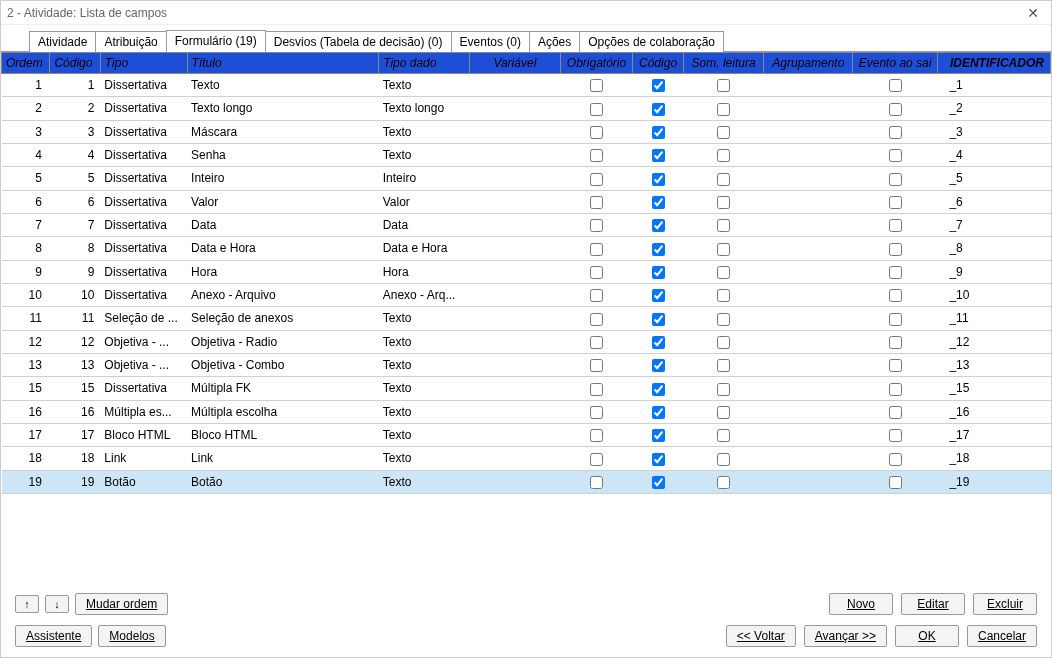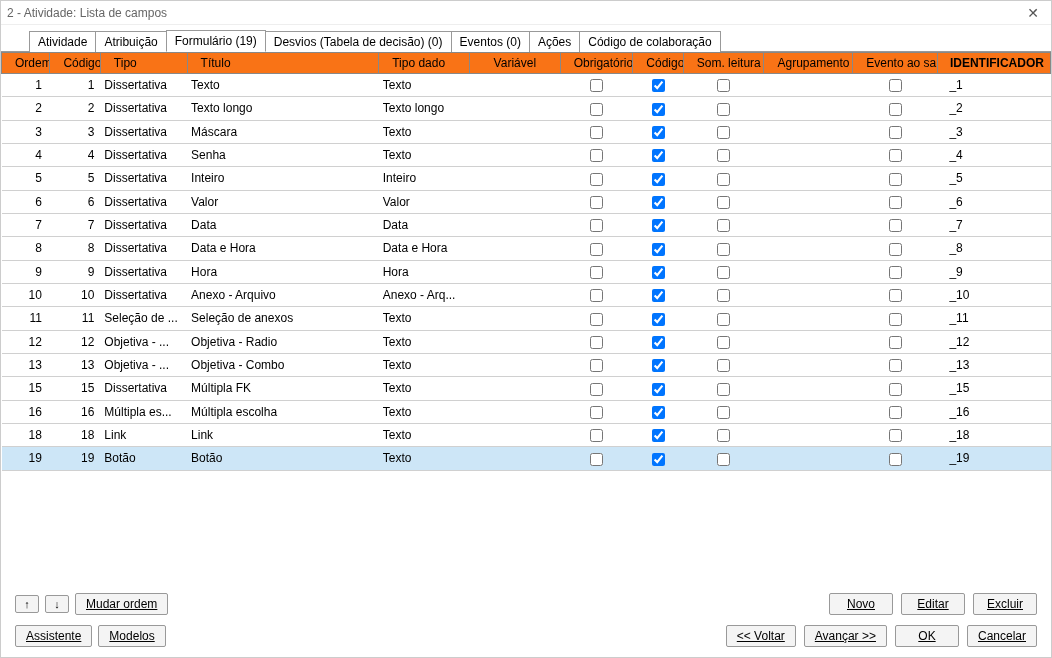--- a/index.html
+++ b/index.html
@@ -64,29 +64,30 @@
     overflow: hidden;
     display: flex;
     flex-direction: column;
   }
   table {
     border-collapse: collapse;
     width: 100%;
     table-layout: fixed;
   }
   thead th {
-    background: #f97316;
+    background: #1d4ed8;
     border: 1px solid #888;
-    padding: 3px 13px;
+    padding: 3px 4px;
     text-align: left;
     font-weight: normal;
     white-space: nowrap;
     overflow: hidden;
     text-overflow: clip;
     font-size: 12px;
+    font-style: italic;
   }
   tbody td {
     border-bottom: 1px solid #d0d0d0;
     padding: 4px 4px;
     white-space: nowrap;
     overflow: hidden;
     text-overflow: ellipsis;
     height: 22px;
   }
   tbody tr.selected td {
@@ -151,21 +152,21 @@
   </div>
 
   <div class="tabs" id="tabs">
 
   <div class="tab">Atividade</div>
       <div class="tab">Atribuição</div>
       <div class="tab active">Formulário (19)</div>
       <div class="tab">Desvios (Tabela de decisão) (0)</div>
       <div class="tab">Eventos (0)</div>
       <div class="tab">Ações</div>
-      <div class="tab">Código de colaboração</div>
+      <div class="tab">Opções de colaboração</div>
     </div>
 
   <div class="table-wrap">
     <table>
       <colgroup>
         <col style="width:48px">
           <col style="width:50px">
           <col style="width:86px">
         <col style="width:190px">
           <col style="width:90px">
@@ -398,20 +399,34 @@
             <td class="col-tipodado">Texto</td>
             <td class="col-variavel"></td>
             <td class="col-obrig"><input type="checkbox" style=""></td>
             <td class="col-visivel"><input type="checkbox" checked="" style=""></td>
             <td class="col-som"><input type="checkbox" style=""></td>
             <td class="col-agrup"></td>
             <td class="col-evento"><input type="checkbox" style=""></td>
             <td class="col-ident">_16</td>
           </tr>
           <tr>
+            <td class="col-ordem">17</td>
+            <td class="col-codigo">17</td>
+            <td class="col-tipo">Bloco HTML</td>
+            <td class="col-titulo">Bloco HTML</td>
+            <td class="col-tipodado">Texto</td>
+            <td class="col-variavel"></td>
+            <td class="col-obrig"><input type="checkbox" style=""></td>
+            <td class="col-visivel"><input type="checkbox" checked="" style=""></td>
+            <td class="col-som"><input type="checkbox" style=""></td>
+            <td class="col-agrup"></td>
+            <td class="col-evento"><input type="checkbox" style=""></td>
+            <td class="col-ident">_17</td>
+          </tr>
+          <tr>
             <td class="col-ordem">18</td>
             <td class="col-codigo">18</td>
             <td class="col-tipo">Link</td>
             <td class="col-titulo">Link</td>
             <td class="col-tipodado">Texto</td>
             <td class="col-variavel"></td>
             <td class="col-obrig"><input type="checkbox" style=""></td>
             <td class="col-visivel"><input type="checkbox" checked="" style=""></td>
             <td class="col-som"><input type="checkbox" style=""></td>
             <td class="col-agrup"></td>

